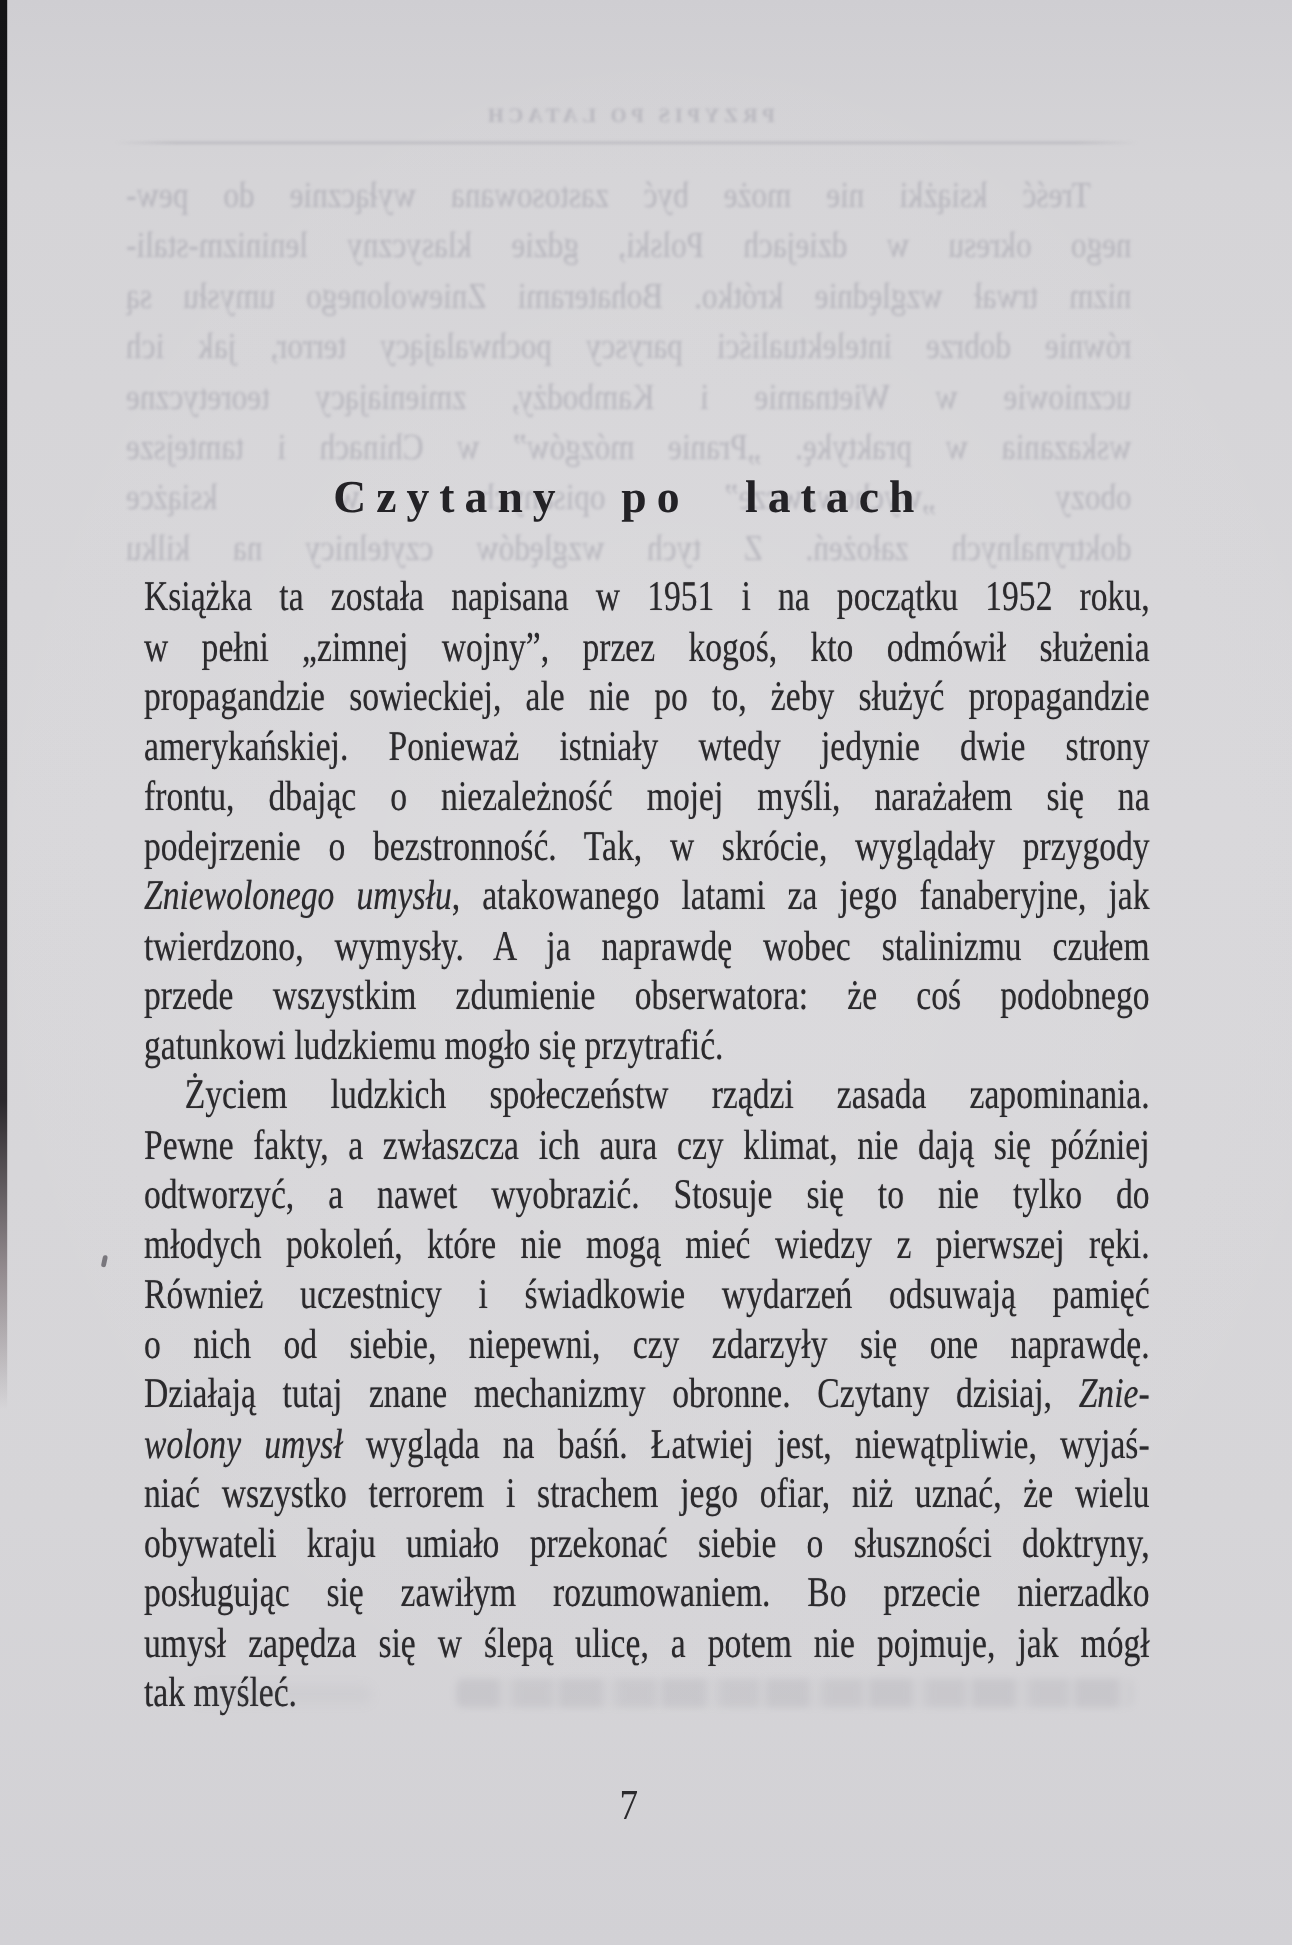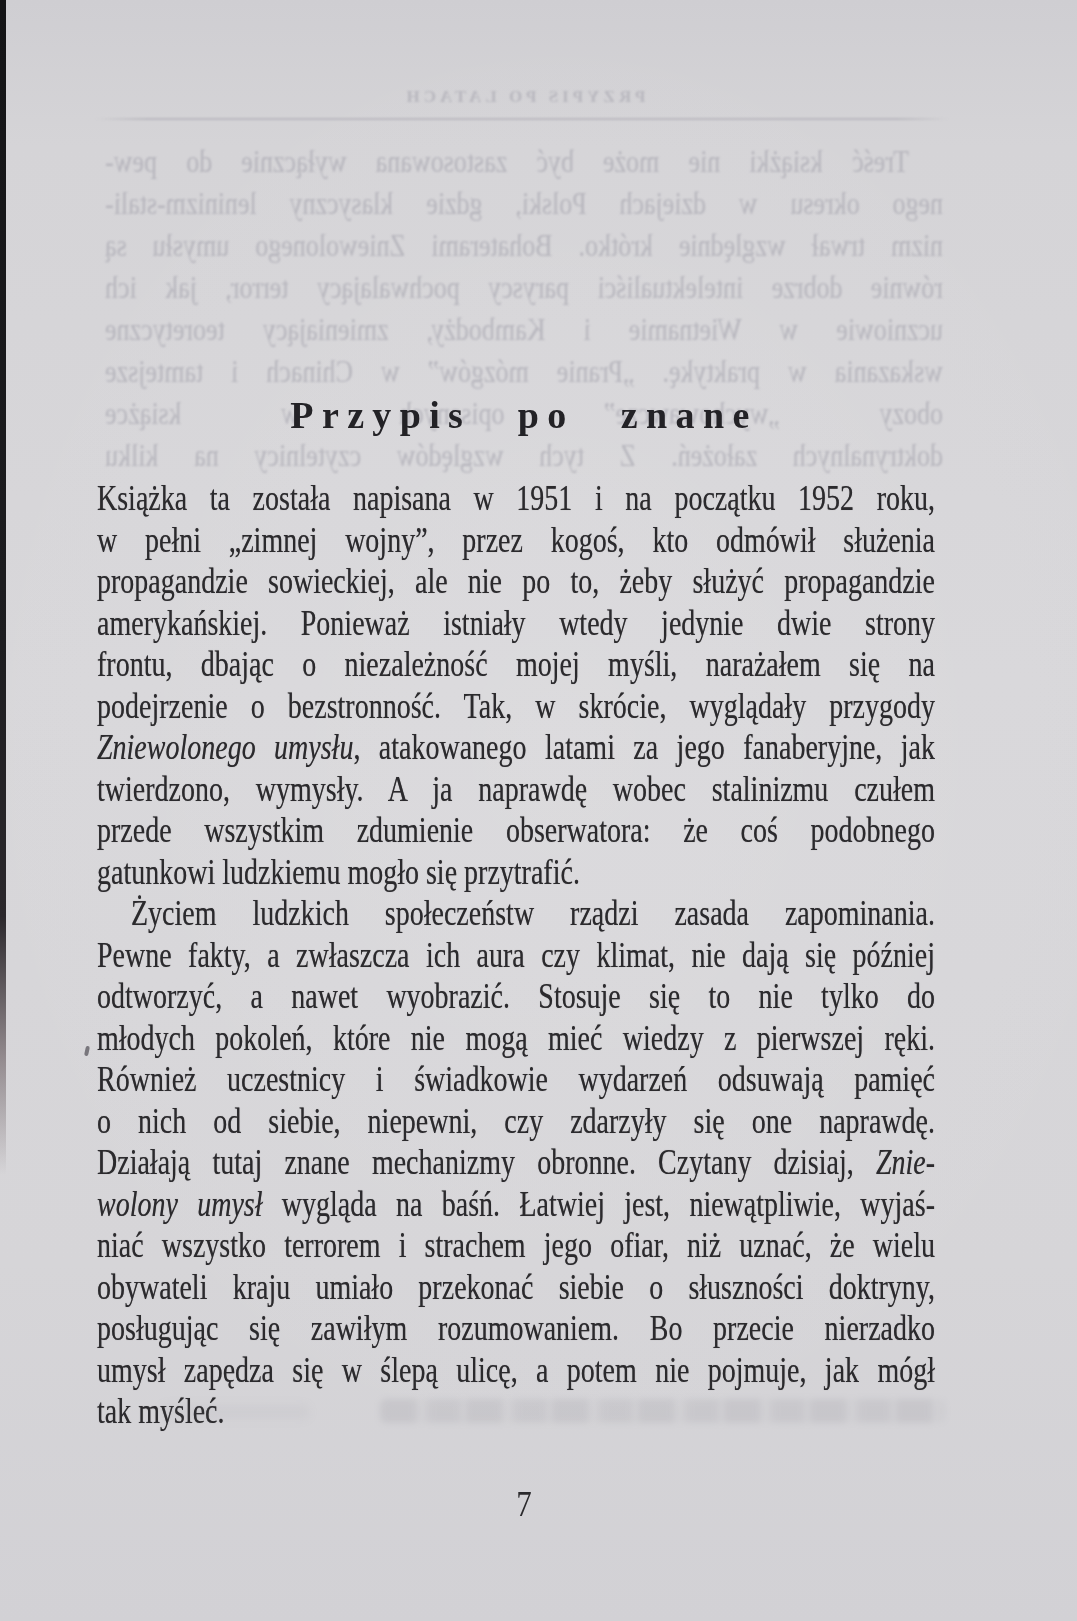--- a/index.html
+++ b/index.html
@@ -47,21 +47,21 @@
   .bleed-line.ind { text-indent:34px; }
   
   .heading {
     position:absolute; left:105px; top:392px; width:838px; margin:0;
     text-align:center; font-size:38px; font-weight:bold; line-height:46px;
     letter-spacing:0.22em; word-spacing:0.75em;
     color: var(--ink_heading, #232226);
   }
   
   .body-text {
-    position:absolute; left:97px; top:478px; width:838px;
+    position:absolute; left:120px; top:478px; width:838px;
     color: var(--ink, #2b2a2d);
   }
   .tline {
     font-size:28px; line-height:41.5px; height:41.5px;
     text-align:justify; text-align-last:justify;
     transform: scaleY(1.26); transform-origin:0 55%;
     text-shadow: 0 0 0.6px rgba(43,42,45,0.55);
   }
   .tline.end { text-align-last:left; }
   .tline.ind { text-indent:34px; }
@@ -106,21 +106,21 @@
         <div class="bleed-line">nego okresu w dziejach Polski, gdzie klasyczny leninizm-stali-</div>
         <div class="bleed-line">nizm trwał względnie krótko. Bohaterami Zniewolonego umysłu są</div>
         <div class="bleed-line">równie dobrze intelektualiści paryscy pochwalający terror, jak ich</div>
         <div class="bleed-line">uczniowie w Wietnamie i Kambodży, zmieniający teoretyczne</div>
         <div class="bleed-line">wskazania w praktykę. „Pranie mózgów” w Chinach i tamtejsze</div>
         <div class="bleed-line">obozy „wychowawcze” opisanych w książce</div>
         <div class="bleed-line">doktrynalnych założeń. Z tych względów czytelnicy na kilku</div>
       </div>
   </div>
 
-  <h1 class="heading">Przypis po znane</h1>
+  <h1 class="heading">Czytany po latach</h1>
 
   <div class="body-text" id="body-text">
       <div class="tline"><span>Książka ta została napisana w 1951 i na początku 1952 roku,</span></div>
       <div class="tline"><span>w pełni „zimnej wojny”, przez kogoś, kto odmówił służenia</span></div>
       <div class="tline"><span>propagandzie sowieckiej, ale nie po to, żeby służyć propagandzie</span></div>
       <div class="tline"><span>amerykańskiej. Ponieważ istniały wtedy jedynie dwie strony</span></div>
       <div class="tline"><span>frontu, dbając o niezależność mojej myśli, narażałem się na</span></div>
       <div class="tline"><span>podejrzenie o bezstronność. Tak, w skrócie, wyglądały przygody</span></div>
       <div class="tline"><i>Zniewolonego umysłu</i><span>, atakowanego latami za jego fanaberyjne, jak</span></div>
       <div class="tline"><span>twierdzono, wymysły. A ja naprawdę wobec stalinizmu czułem</span></div>

